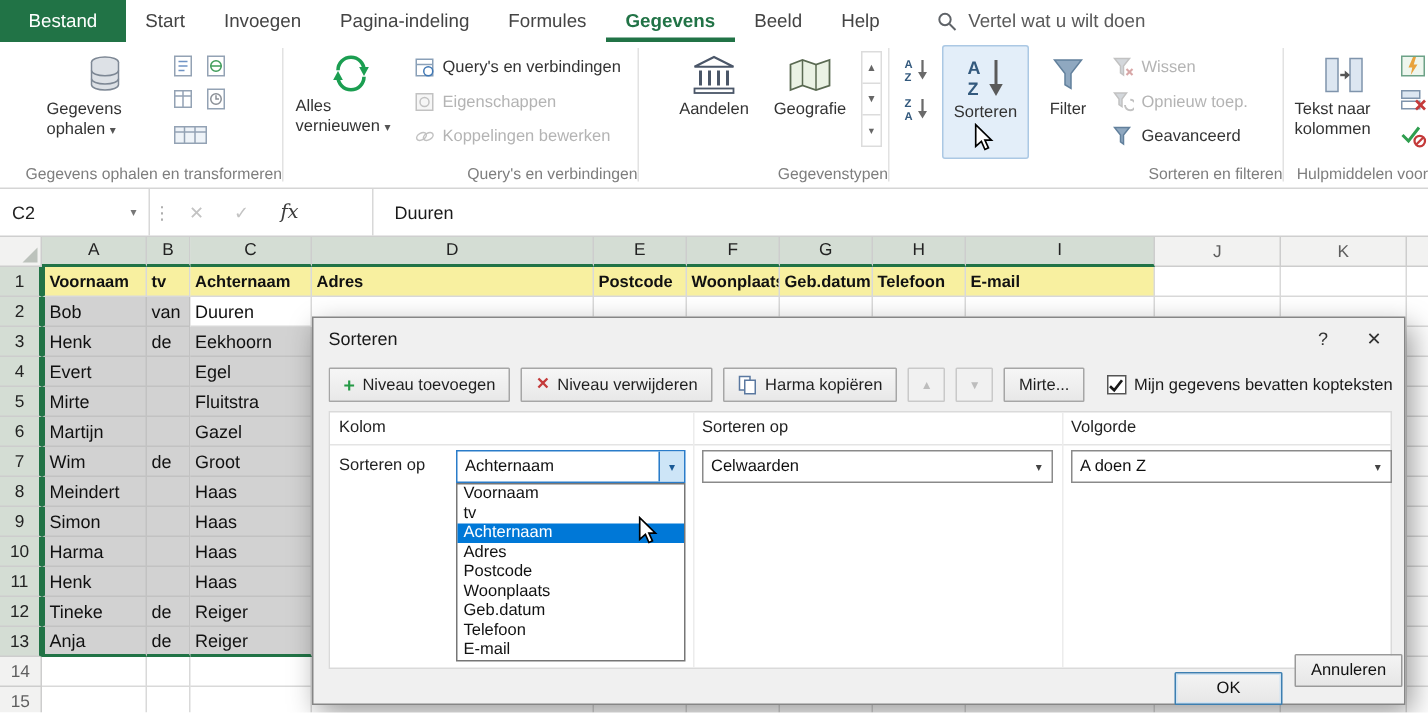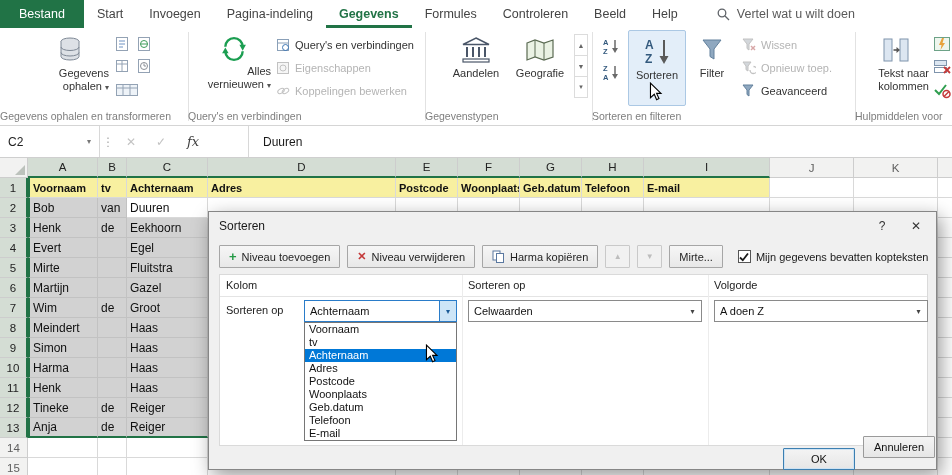--- a/index.html
+++ b/index.html
@@ -9,23 +9,23 @@
   
   .tabbar{height:28px;display:flex;align-items:stretch;background:#fff;font-size:12.5px}
   .tab{padding:0 13px;display:flex;align-items:center;color:#444;white-space:nowrap}
   .tab.file{background:#217346;color:#fff;padding:0 19px}
   .tab.active{color:#217346;font-weight:bold;box-shadow:inset 0 -3px 0 #217346}
   .tb-search{margin-left:26px;display:flex;align-items:center;gap:7px;color:#5a5a5a}
 
   
   .ribbon{position:relative;height:98px;background:#fff;border-bottom:1px solid #d5d5d5}
   .vsep{position:absolute;top:4px;bottom:4px;width:1px;background:#e2e2e2}
-  .glabel{position:absolute;bottom:3px;font-size:10.5px;color:#7e7e7e;text-align:left;white-space:nowrap;overflow:hidden}
+  .glabel{position:absolute;bottom:3px;font-size:10.5px;color:#7e7e7e;text-align:right;white-space:nowrap;overflow:hidden}
   .bb{position:absolute;display:flex;flex-direction:column;align-items:center;padding-top:5px;gap:3px;height:76px;border:1px solid transparent;border-radius:2px}
-  .bb .lbl{font-size:11px;line-height:1.22;text-align:right;color:#333}
+  .bb .lbl{font-size:11px;line-height:1.22;text-align:left;color:#333}
   .bb.hl{background:#e3eef9;border-color:#abc8e4}
   .chev{font-size:8px;color:#555}
   .si{position:absolute;height:22px;display:flex;align-items:center;gap:5px;font-size:11px;color:#333;white-space:nowrap}
   .si.dis{color:#b4b4b4}
   .sico{position:absolute;width:25px;height:23px;display:flex;align-items:center;justify-content:center;border:1px solid transparent}
   .gallery{position:absolute;width:14px;border:1px solid #dcdcdc;display:flex;flex-direction:column}
   .gallery div{flex:1;display:flex;align-items:center;justify-content:center;font-size:7px;color:#666;border-bottom:1px solid #dcdcdc}
   .gallery div:last-child{border-bottom:none}
   .minidoc{position:absolute;width:20px;height:20px;display:flex;align-items:center;justify-content:center}
 
@@ -89,23 +89,22 @@
   .cursor{position:absolute;z-index:99}
 </style>
 </head>
 <body>
 
 <div class="tabbar">
   <div class="tab file">Bestand</div>
   <div class="tab">Start</div>
   <div class="tab">Invoegen</div>
   <div class="tab">Pagina-indeling</div>
+  <div class="tab">Formules</div>
   <div class="tab active">Gegevens</div>
-  <div class="tab">Formules</div>
-  <div class="tab">Controleren</div>
   <div class="tab">Beeld</div>
   <div class="tab">Help</div>
   <div class="tb-search">
     <svg width="13" height="13" viewBox="0 0 13 13">
         <circle cx="5" cy="5" r="3.8" fill="none" stroke="#5f6368" stroke-width="1.3"></circle>
         <line x1="8" y1="8" x2="12" y2="12" stroke="#5f6368" stroke-width="1.3"></line>
       </svg>
     <span>Vertel wat u wilt doen</span>
   </div>
 </div>

